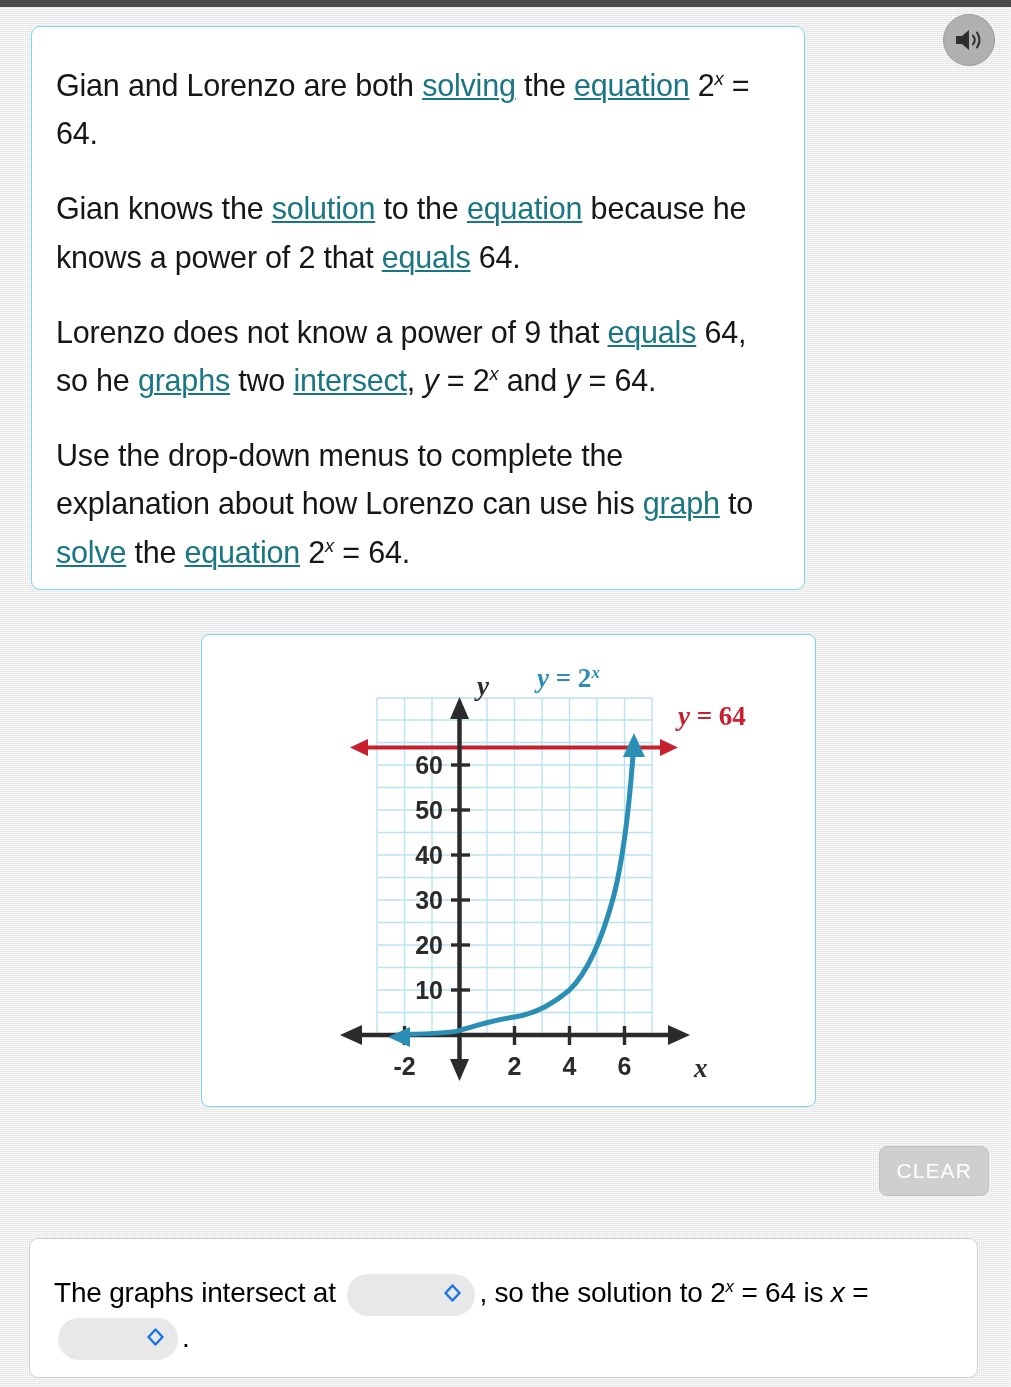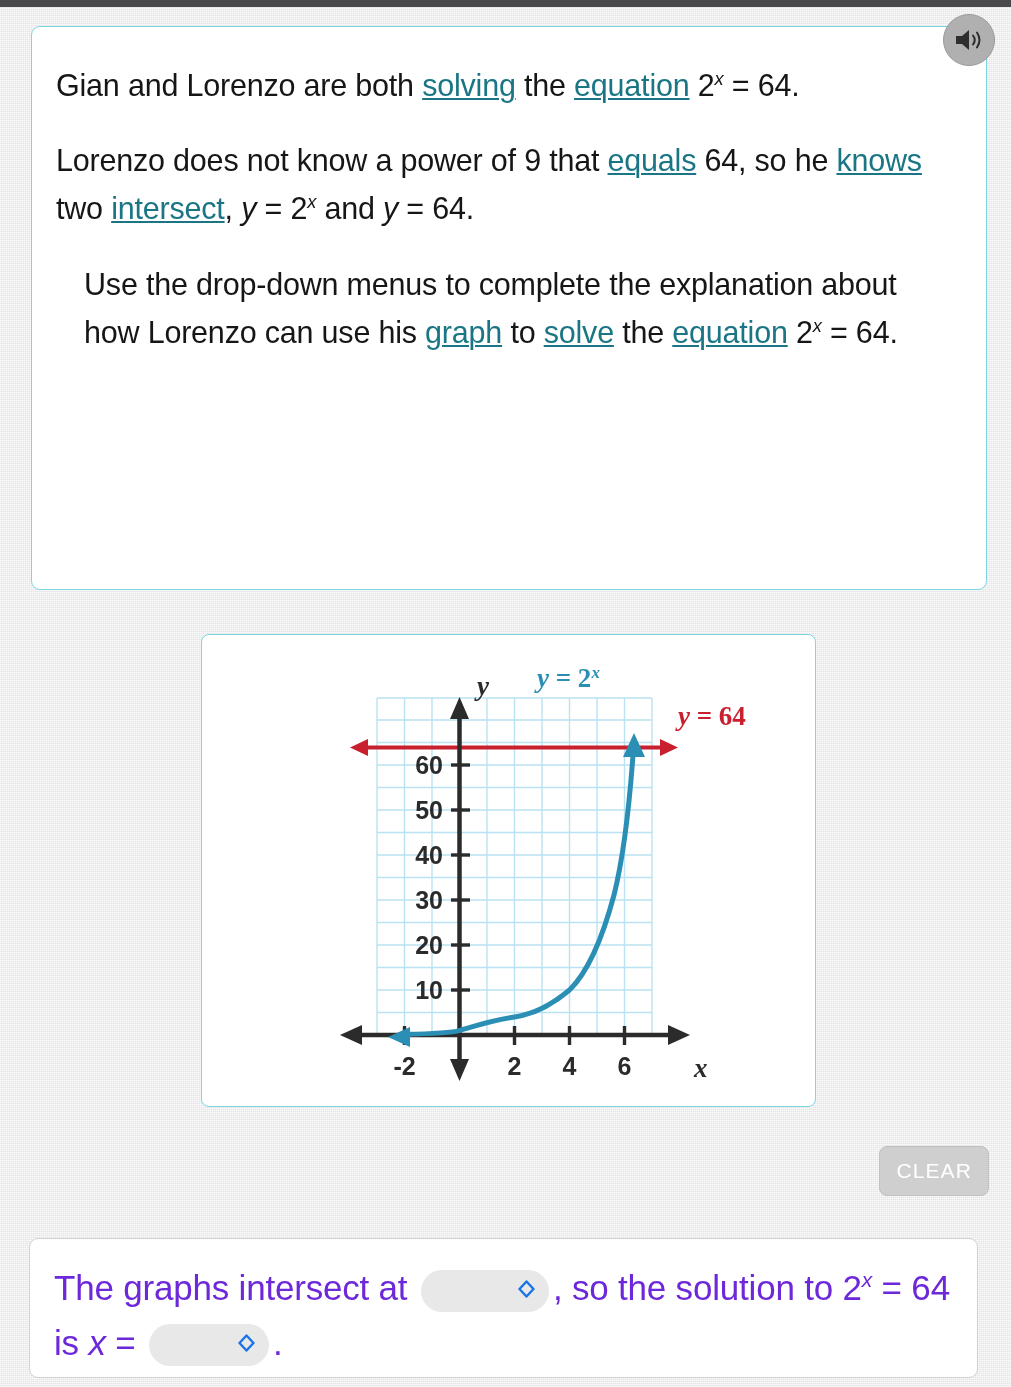--- a/index.html
+++ b/index.html
@@ -27,36 +27,36 @@
     width: 1011px;
     height: 7px;
     background: #4a4a4d;
   }
 
   
   .prompt-card {
     position: absolute;
     top: 26px;
     left: 31px;
-    width: 956px;
+    width: 774px;
     height: 564px;
     background: #ffffff;
     border: 1.5px solid #7fd6e2;
     border-radius: 9px;
     padding: 34px 30px 10px 24px;
   }
 
   .prompt-card p {
     font-size: 30.5px;
     line-height: 1.58;
     color: #161616;
     letter-spacing: -0.2px;
     margin-bottom: 27px;
   }
-  .prompt-card p:last-child { margin-bottom: 0; margin-left: 28px; }
+  .prompt-card p:last-child { margin-bottom: 0; }
 
   .lnk {
     color: #1a7684;
     text-decoration: underline;
     text-decoration-thickness: 1.5px;
     text-underline-offset: 2px;
     cursor: pointer;
   }
 
   .var { font-style: italic; }
@@ -132,24 +132,25 @@
     left: 29px;
     width: 949px;
     height: 140px;
     background: #ffffff;
     border: 1px solid #d2d2d2;
     border-radius: 9px;
     padding: 22px 24px;
   }
 
   .answer-text {
-    font-size: 35px;
+    font-size: 28px;
     line-height: 1.56;
-    color: #6d28d9;
+    color: #000000;
     letter-spacing: -0.2px;
+    margin-top: 10px;
   }
 
   .dropdown {
     display: inline-flex;
     align-items: center;
     justify-content: flex-end;
     vertical-align: middle;
     background: #e8e8e8;
     border-radius: 22px;
     height: 42px;
@@ -175,21 +176,22 @@
 <div class="speaker-btn">
   <svg width="30" height="26" viewBox="0 0 30 26">
     <path d="M2 9 L8 9 L15 3 L15 23 L8 17 L2 17 Z" fill="#2e2e2e"></path>
     <path d="M19 8.5 Q22.5 13 19 17.5" stroke="#2e2e2e" stroke-width="2" fill="none" stroke-linecap="round"></path>
     <path d="M23 5.5 Q28 13 23 20.5" stroke="#2e2e2e" stroke-width="2" fill="none" stroke-linecap="round"></path>
   </svg>
 </div>
 
 <div class="prompt-card">
   <p><span>Gian and Lorenzo are both </span><span class="lnk">solving</span><span> the </span><span class="lnk">equation</span><span> 2</span><sup>x</sup><span> = 64.</span></p>
-  <p><span>Lorenzo does not know a power of 9 that </span><span class="lnk">equals</span><span> 64, so he </span><span class="lnk">knows</span><span> two </span><span class="lnk">intersect</span><span>, </span><span class="var">y</span><span> = 2</span><sup>x</sup><span> and </span><span class="var">y</span><span> = 64.</span></p>
+  <p><span>Gian knows the </span><span class="lnk">solution</span><span> to the </span><span class="lnk">equation</span><span> because he knows a power of 2 that </span><span class="lnk">equals</span><span> 64.</span></p>
+  <p><span>Lorenzo does not know a power of 9 that </span><span class="lnk">equals</span><span> 64, so he </span><span class="lnk">graphs</span><span> two </span><span class="lnk">intersect</span><span>, </span><span class="var">y</span><span> = 2</span><sup>x</sup><span> and </span><span class="var">y</span><span> = 64.</span></p>
   <p><span>Use the drop-down menus to complete the explanation about how Lorenzo can use his </span><span class="lnk">graph</span><span> to </span><span class="lnk">solve</span><span> the </span><span class="lnk">equation</span><span> 2</span><sup>x</sup><span> = 64.</span></p>
 </div>
 
 <div class="graph-card">
   <svg width="612" height="470" viewBox="0 0 612 470">
 
     <g>
 
       <line x1="175" y1="63" x2="175" y2="400" stroke="#b9e2f2" stroke-width="1.4"></line>
       <line x1="202.5" y1="63" x2="202.5" y2="400" stroke="#b9e2f2" stroke-width="1.4"></line>

